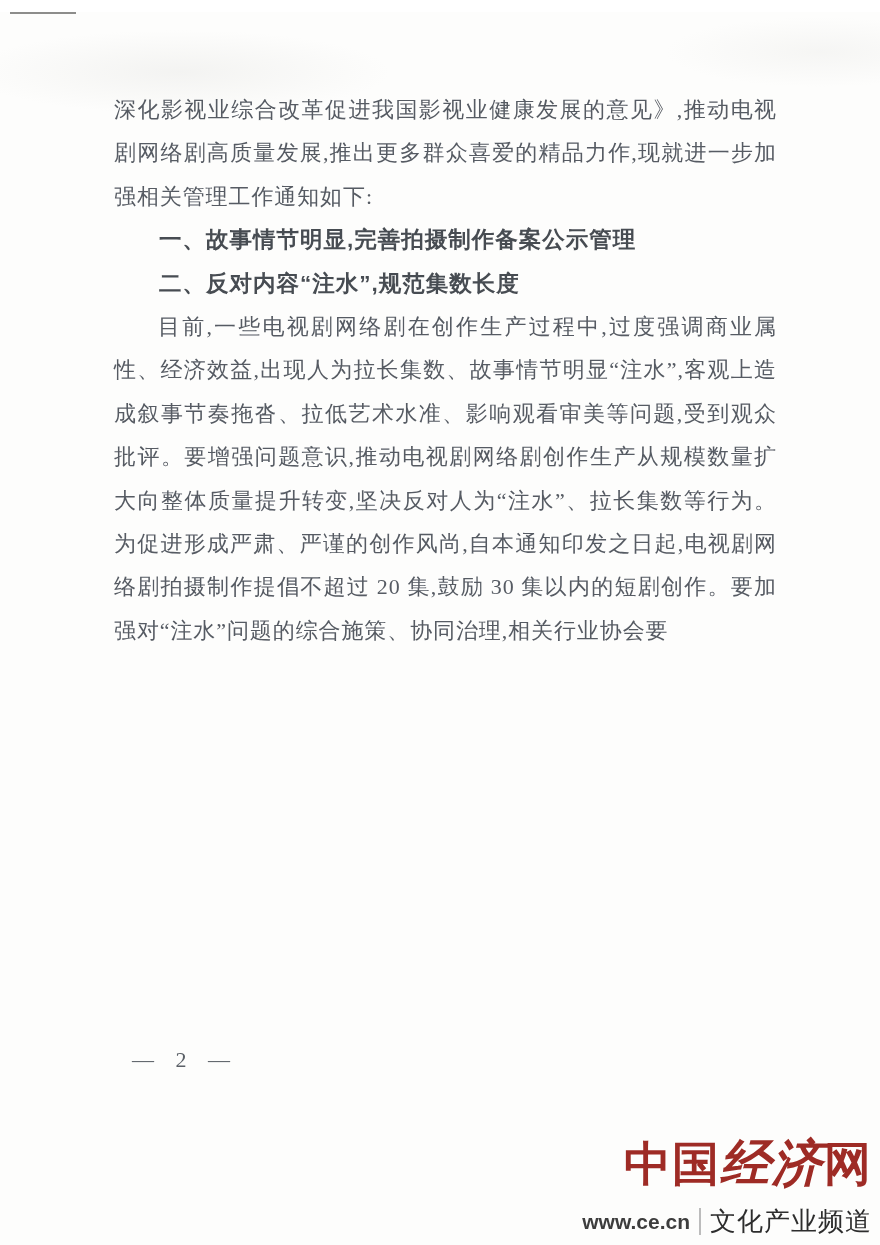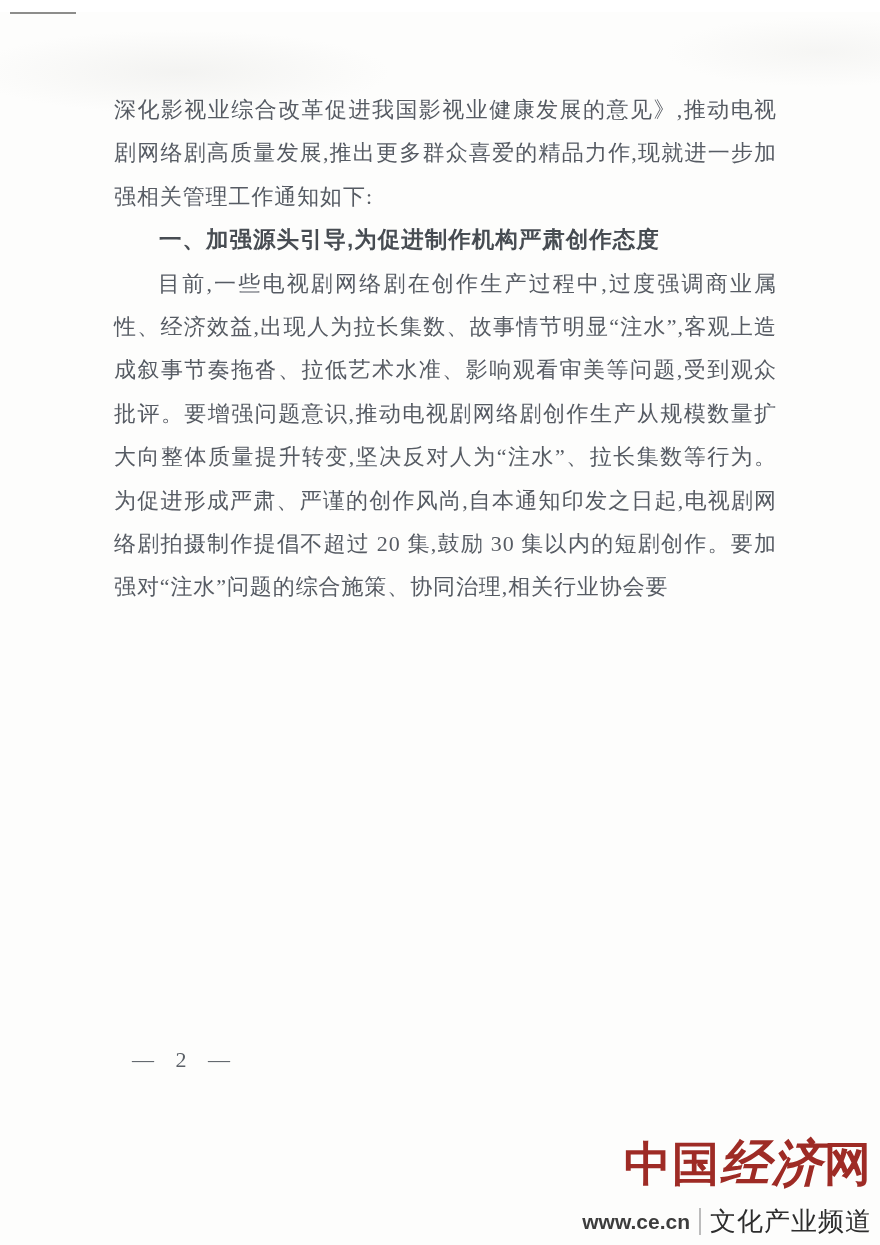--- a/index.html
+++ b/index.html
@@ -127,21 +127,22 @@
 </style>
 </head>
 <body>
 
 <div class="page">
 
   <div class="scan-mark-top"></div>
 
   <div class="text-block">
     <p class="cont">深化影视业综合改革促进我国影视业健康发展的意见》,推动电视剧网络剧高质量发展,推出更多群众喜爱的精品力作,现就进一步加强相关管理工作通知如下:</p>
-    <h2 class="heading">一、加强源头引导,为促进制作机构严肃创作态度</h2>
+    <h2 class="heading">一、故事情节明显,完善拍摄制作备案公示管理</h2>
+    <h2 class="heading">二、反对内容“注水”,规范集数长度</h2>
     <p class="body">目前,一些电视剧网络剧在创作生产过程中,过度强调商业属性、经济效益,出现人为拉长集数、故事情节明显“注水”,客观上造成叙事节奏拖沓、拉低艺术水准、影响观看审美等问题,受到观众批评。要增强问题意识,推动电视剧网络剧创作生产从规模数量扩大向整体质量提升转变,坚决反对人为“注水”、拉长集数等行为。为促进形成严肃、严谨的创作风尚,自本通知印发之日起,电视剧网络剧拍摄制作提倡不超过 20 集,鼓励 30 集以内的短剧创作。要加强对“注水”问题的综合施策、协同治理,相关行业协会要</p>
   </div>
 
   <div class="page-number">— 2 —</div>
 
   <div class="watermark">
     <div class="brand" style="color:#9e2b25;">
       <span class="brand-block">中国</span><span class="brand-script">经济</span><span class="brand-block">网</span>
     </div>
     <div class="tagline">

